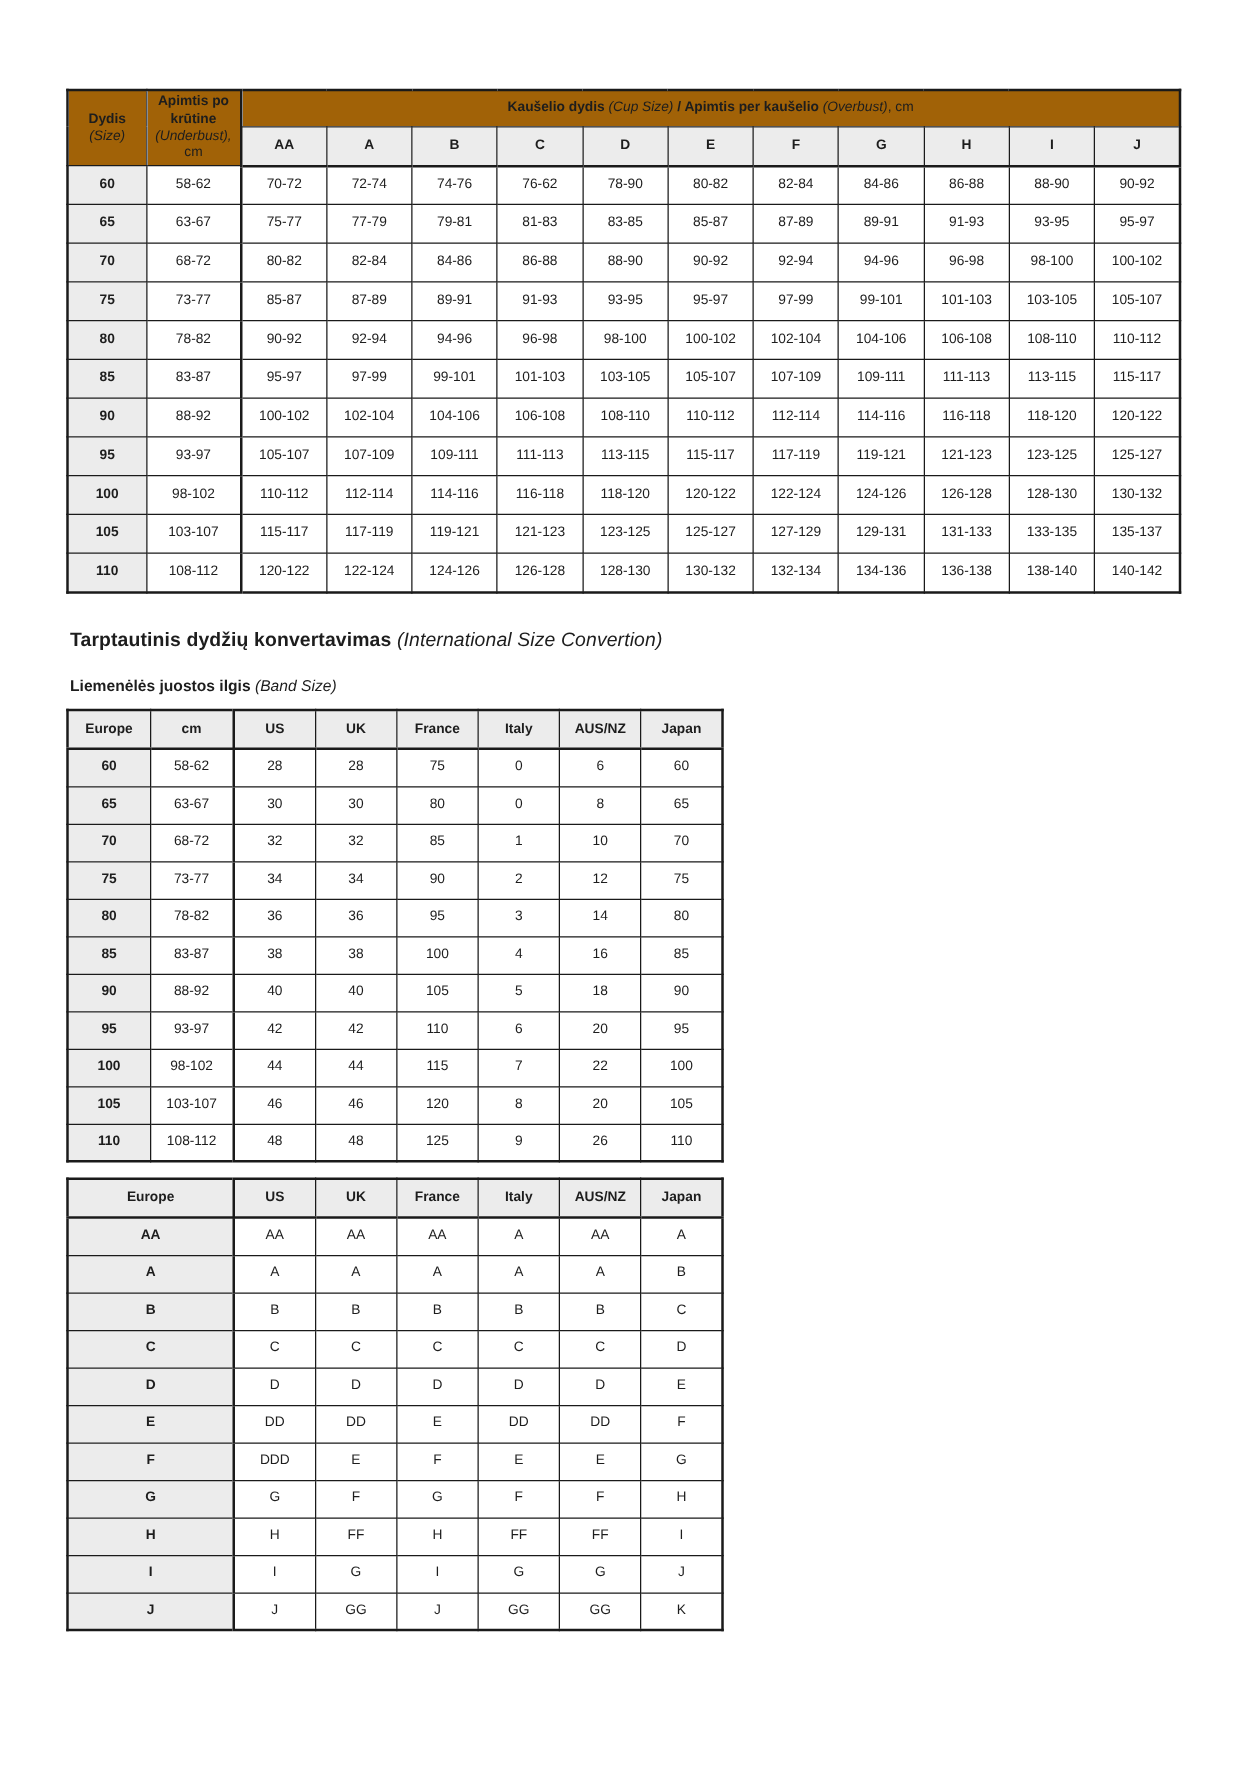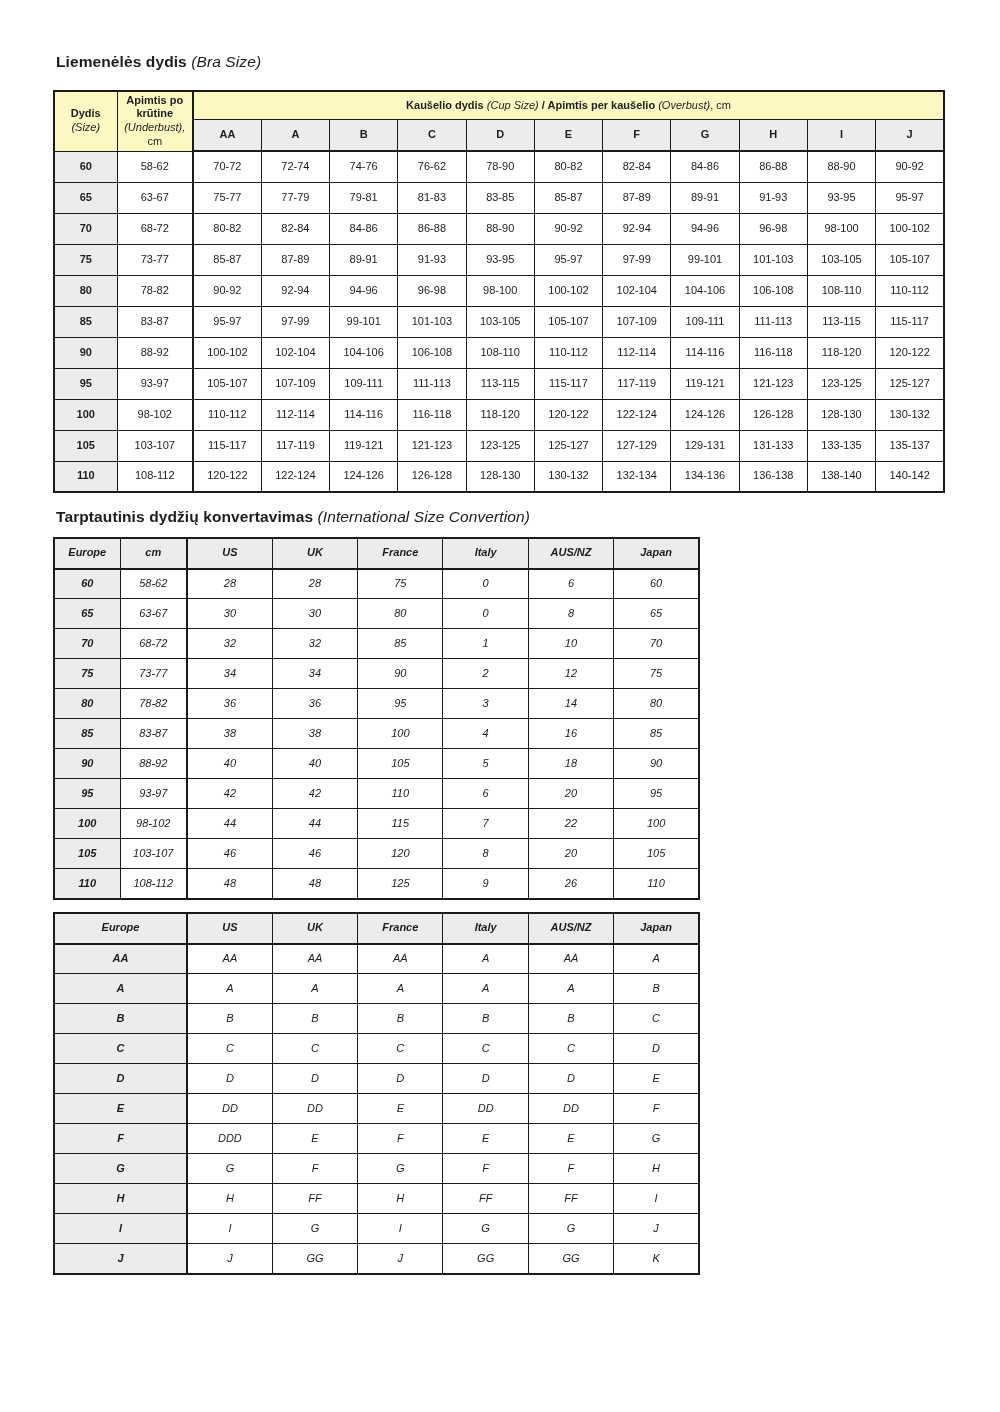--- a/index.html
+++ b/index.html
@@ -49,42 +49,41 @@
   .gray { background: #ececec; }
   .bold { font-weight: 700; }
 
   
   .tbl-bra { width: 892px; margin-top: 18px; }
   .tbl-bra col.c-size { width: 63px; }
   .tbl-bra col.c-under { width: 76px; }
   .tbl-bra thead tr.merged-row { height: 28px; }
   .tbl-bra thead tr.letters-row { height: 30px; }
   .tbl-bra tbody tr { height: 31px; }
-  .tbl-bra th.corner { background: #fef9c3; font-weight: 700; }
+  .tbl-bra th.corner { background: #a16207; font-weight: 700; }
 
   
-  .tbl-sm { width: 647px; font-style: italic; }
+  .tbl-sm { width: 526px; }
   .tbl-band { margin-top: 10px; }
   .tbl-cup { margin-top: 12px; }
   .tbl-sm col.c1 { width: 66px; }
   .tbl-sm col.c2 { width: 67px; }
   .tbl-sm col.c-eur { width: 133px; }
   .tbl-sm thead tr { height: 31px; }
   .tbl-sm tbody tr { height: 30px; }
 
-  .mt-sec { margin-top: 15px; }
+  .mt-sec { margin-top: 29px; }
   .mt-sub { margin-top: 20px; }
   .mt-sub2 { margin-top: 27px; }
 </style>
 </head>
 <body>
 
 <div class="page">
 
-  <h2 class="title-lg"><span>Liemenėlės dydis</span> <span class="italic">(Bra Size)</span></h2>
 
   <table class="tbl tbl-bra">
     <colgroup>
       <col class="c-size">
         <col class="c-under">
       <col>
         <col>
         <col>
         <col>
         <col>
@@ -279,20 +278,21 @@
           <td>134-136</td>
           <td>136-138</td>
           <td>138-140</td>
           <td>140-142</td>
         </tr>
       </tbody>
   </table>
 
   <h2 class="title-lg mt-sec"><span>Tarptautinis dydžių konvertavimas</span> <span class="italic">(International Size Convertion)</span></h2>
 
+  <h3 class="title-sm mt-sub"><span>Liemenėlės juostos ilgis</span> <span class="italic">(Band Size)</span></h3>
 
   <table class="tbl tbl-sm tbl-band">
     <colgroup>
       <col class="c1">
         <col class="c2">
       <col>
         <col>
         <col>
         <col>
         <col>

